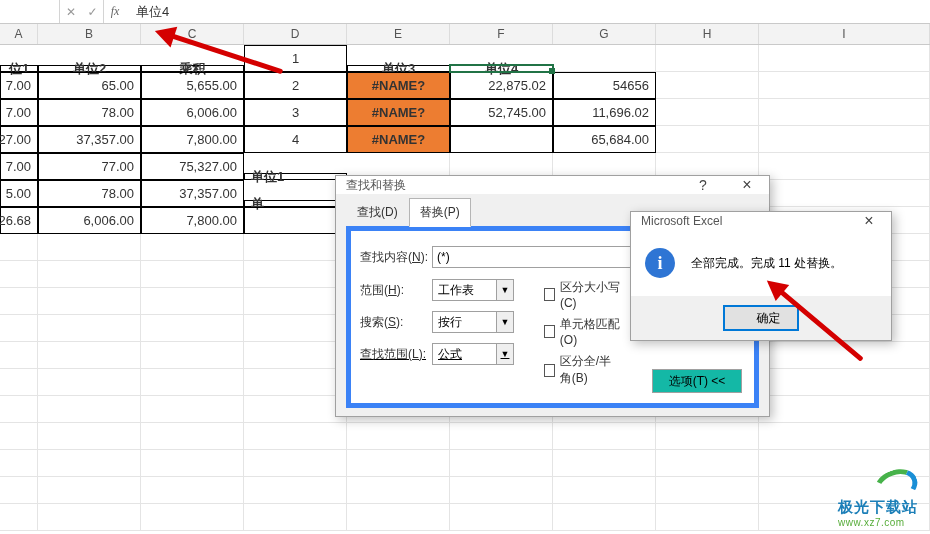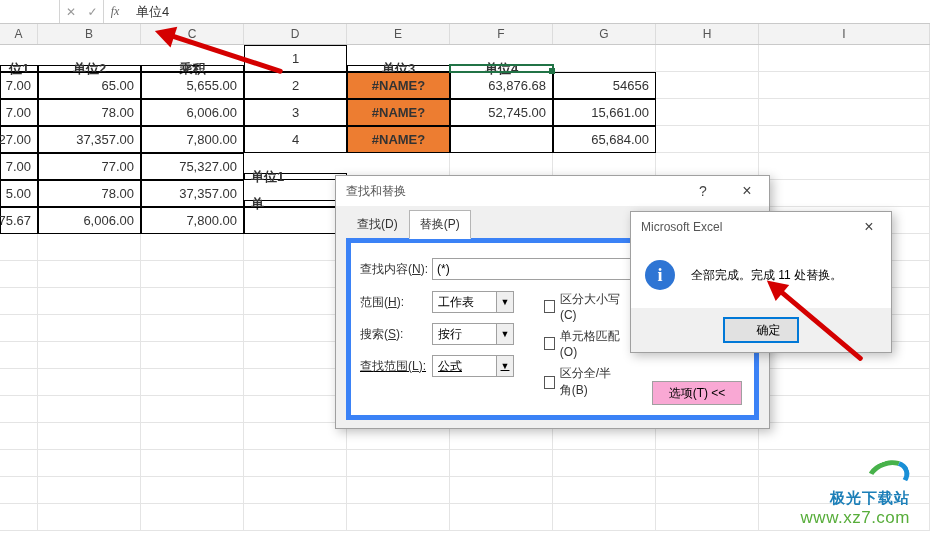--- a/index.html
+++ b/index.html
@@ -106,21 +106,21 @@
   
   .dialog {
     position: absolute;
     background: #f0f0f0;
     border: 1px solid #a0a0a0;
     box-shadow: 3px 3px 10px rgba(0,0,0,0.25);
     font-size: 12px;
     z-index: 10;
   }
   .title-bar {
-    height: 30px;
+    height: 18px;
     background: #fff;
     display: flex;
     align-items: center;
     padding-left: 10px;
     color: #555;
   }
   .title-bar .spacer { flex: 1; }
   .win-btn {
     width: 44px; height: 30px;
     display: flex; align-items: center; justify-content: center;
@@ -187,21 +187,21 @@
     font-size: 9px;
   }
   .smcombo { display:flex; height:22px; }
   .smcombo .val { width: 64px; border:1px solid #a0a0a0; border-right:none; background:#fff; display:flex; align-items:center; padding:0 5px; font-size:12px;}
   .smcombo .dd { width:18px; border:1px solid #a0a0a0; background:#efefef; display:flex;align-items:center;justify-content:center; font-size:9px;}
   .cb-row { display:flex; align-items:center; margin-bottom:6px; font-size:12px; color:#333;}
   .cb { width:13px; height:13px; border:1px solid #555; margin-right:5px; background:#fff; }
   .btn {
     height: 24px;
     border: 1px solid #a0a0a0;
-    background: #f9a8d4;
+    background: #14b8a6;
     padding: 0 10px;
     font-size: 12px;
     display: inline-flex;
     align-items: center;
     justify-content: center;
     cursor: default;
     min-width: 82px;
   }
   .btn.primary {
     background: #e1e1e1;
@@ -276,42 +276,42 @@
     position: absolute;
     left: -14px; top: -8px;
     width: 0; height: 0;
     border-top: 11px solid transparent;
     border-bottom: 10px solid transparent;
     border-right: 20px solid #d40000;
   }
   
   .watermark {
     position: absolute;
-    right: 20px;
+    right: 12px;
     bottom: 6px;
-    text-align: right;
+    text-align: left;
     z-index: 5;
   }
   .wm-swirl {
     width: 44px; height: 32px;
     margin-left: auto;
     position: relative;
   }
   .wm-swirl::before {
     content:"";
     position:absolute; right:0; top:4px;
     width:34px; height:22px;
     border: 5px solid transparent;
     border-top-color:#47b24a;
     border-right-color:#1a8fd6;
     border-radius:50%;
     transform:rotate(-20deg);
   }
   .wm-title { color:#1c7fb8; font-weight:700; font-size:15px; letter-spacing:1px;}
-  .wm-url { color:#57ad3a; font-size:17px; letter-spacing:0.5px;}
+  .wm-url { color:#57ad3a; font-size:10px; letter-spacing:0.5px;}
 </style>
 </head>
 <body>
 
 <div class="formula-bar">
   <div class="namebox"></div>
   <div class="fx-btn">✕</div>
   <div class="fx-btn sep">✓</div>
   <div class="fx-btn">
       <span class="fx-label">fx</span>
@@ -346,33 +346,33 @@
     <div class="cell col-w"></div>
     <div class="cell col-w"></div>
     <div class="cell last"></div>
   </div>
   <div class="row">
     <div class="cell right b" style="width:38px;">7.00</div>
     <div class="cell right b col-w">65.00</div>
     <div class="cell right b col-w">5,655.00</div>
     <div class="cell center b col-w">2</div>
     <div class="cell center b orange col-w">#NAME?</div>
-    <div class="cell right b col-w">63,876.68</div>
+    <div class="cell right b col-w">22,875.02</div>
     <div class="cell right b col-w">54656</div>
     <div class="cell col-w"></div>
     <div class="cell last"></div>
   </div>
   <div class="row">
     <div class="cell right b" style="width:38px;">7.00</div>
     <div class="cell right b col-w">78.00</div>
     <div class="cell right b col-w">6,006.00</div>
     <div class="cell center b col-w">3</div>
     <div class="cell center b orange col-w">#NAME?</div>
     <div class="cell right b col-w">52,745.00</div>
-    <div class="cell right b col-w">15,661.00</div>
+    <div class="cell right b col-w">11,696.02</div>
     <div class="cell col-w"></div>
     <div class="cell last"></div>
   </div>
   <div class="row">
     <div class="cell right b" style="width:38px;">327.00</div>
     <div class="cell right b col-w">37,357.00</div>
     <div class="cell right b col-w">7,800.00</div>
     <div class="cell center b col-w">4</div>
     <div class="cell center b orange col-w">#NAME?</div>
     <div class="cell right b col-w"></div>
@@ -396,21 +396,21 @@
     <div class="cell right b col-w">78.00</div>
     <div class="cell right b col-w">37,357.00</div>
     <div class="cell bold b col-w" style="justify-content:flex-start;">单</div>
     <div class="cell col-w"></div>
     <div class="cell col-w"></div>
     <div class="cell col-w"></div>
     <div class="cell col-w"></div>
     <div class="cell last"></div>
   </div>
   <div class="row">
-    <div class="cell right b" style="width:38px;">75.67</div>
+    <div class="cell right b" style="width:38px;">26.68</div>
     <div class="cell right b col-w">6,006.00</div>
     <div class="cell right b col-w">7,800.00</div>
     <div class="cell b col-w"></div>
     <div class="cell col-w"></div>
     <div class="cell col-w"></div>
     <div class="cell col-w"></div>
     <div class="cell col-w"></div>
     <div class="cell last"></div>
   </div>
 

